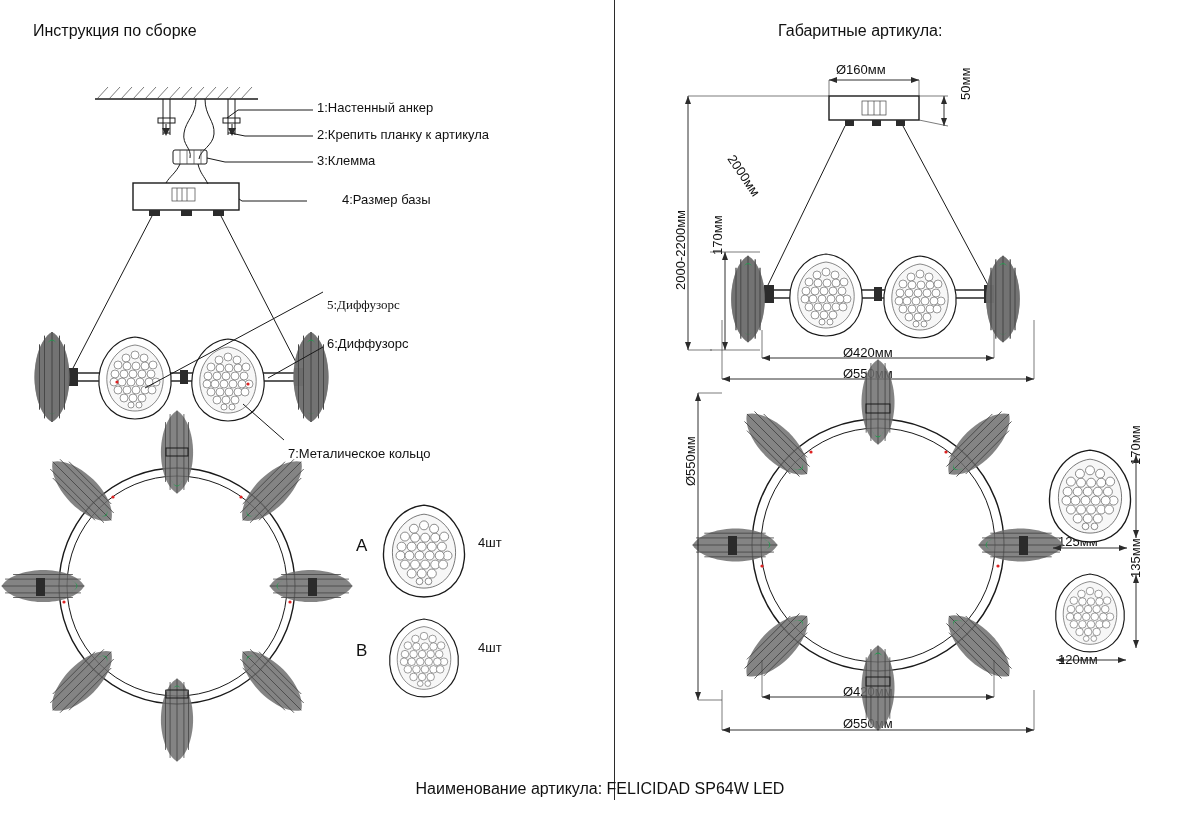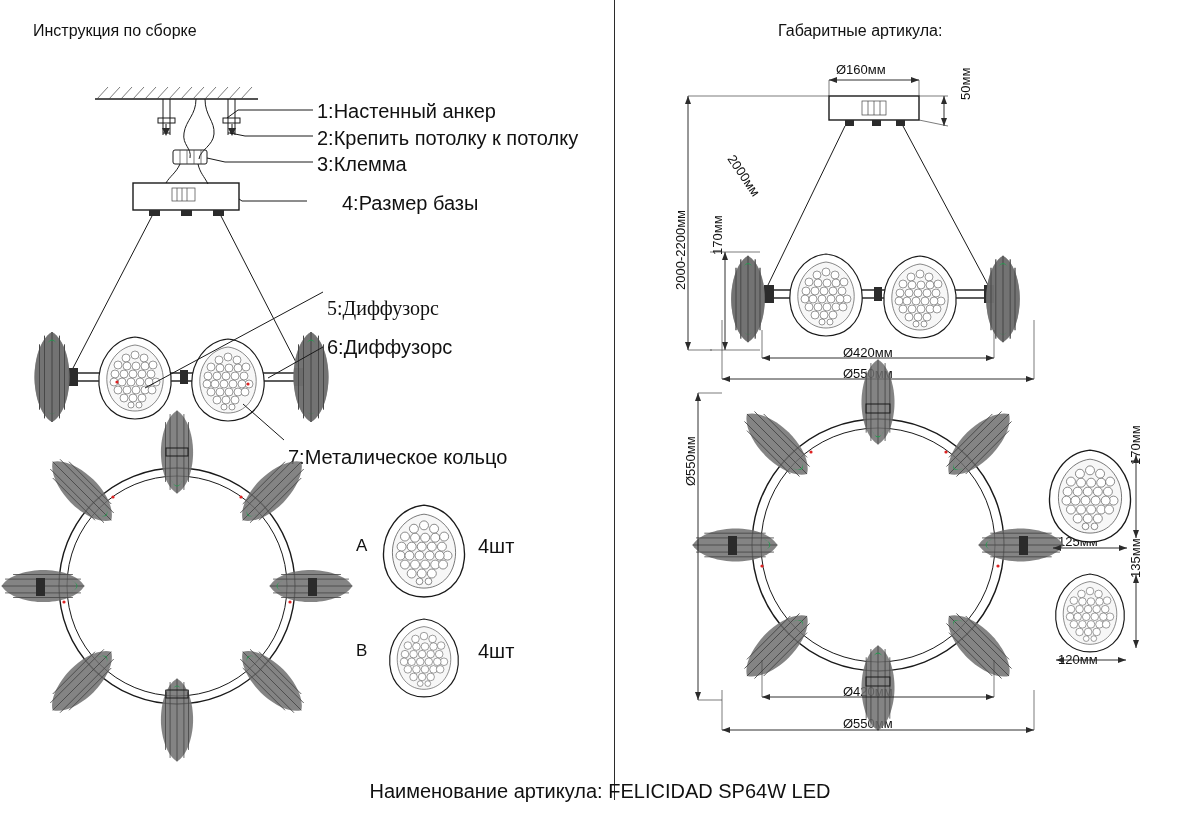--- a/index.html
+++ b/index.html
@@ -18,39 +18,39 @@
     background:#2b2b2b;
   }
   .ttl{
     position:absolute;
     font-size:16px;
     color:#111;
     white-space:nowrap;
   }
   .lbl{
     position:absolute;
-    font-size:20px;
+    font-size:13px;
     color:#111;
     white-space:nowrap;
   }
   .lbl-sm{
     position:absolute;
     font-size:13px;
     color:#111;
     white-space:nowrap;
   }
   .vert{
     transform-origin:left top;
     transform:rotate(-90deg);
   }
   .footer{
     position:absolute;
     left:0;right:0;top:780px;
     text-align:center;
-    font-size:20px;
+    font-size:16px;
     color:#111;
   }
   svg{position:absolute;left:0;top:0;}
   .ln{stroke:#1a1a1a;fill:none;stroke-width:1;}
   .ln2{stroke:#1a1a1a;fill:none;stroke-width:1.4;}
   .thin{stroke:#444;fill:none;stroke-width:.7;}
   .dimln{stroke:#1a1a1a;fill:none;stroke-width:.9;}
   .petal-out{fill:#ffffff;stroke:#1a1a1a;stroke-width:1.2;}
   .petal-in{fill:#f7f7f7;stroke:#555;stroke-width:.7;}
   .bead{fill:#ffffff;stroke:#555;stroke-width:.6;}
@@ -63,21 +63,21 @@
 <body>
 
 <div class="sheet">
 
   <div class="divider"></div>
 
   <div class="ttl" style="left:33px;top:22px;">Инструкция по сборке</div>
   <div class="ttl" style="left:778px;top:22px;">Габаритные артикула:</div>
 
   <div class="lbl" style="left:317px;top:100px;">1:Настенный анкер</div>
-  <div class="lbl" style="left:317px;top:127px;">2:Крепить потолку к потолку</div>
+  <div class="lbl" style="left:317px;top:127px;">2:Крепить планку к артикула</div>
   <div class="lbl" style="left:317px;top:153px;">3:Клемма</div>
   <div class="lbl" style="left:311px;top:192px;margin-left:31px;">4:Размер базы</div>
   <div class="lbl" style="left:327px;top:297px;font-family:Liberation Serif, serif;">5:Диффузорс</div>
   <div class="lbl" style="left:327px;top:336px;">6:Диффузорс</div>
   <div class="lbl" style="left:288px;top:446px;">7:Металическое кольцо</div>
 
   <div class="lbl" style="left:356px;top:536px;font-size:17px;">A</div>
   <div class="lbl" style="left:478px;top:535px;">4шт</div>
   <div class="lbl" style="left:356px;top:641px;font-size:17px;">B</div>
   <div class="lbl" style="left:478px;top:640px;">4шт</div>

